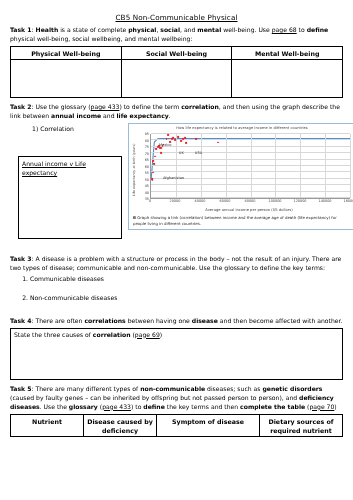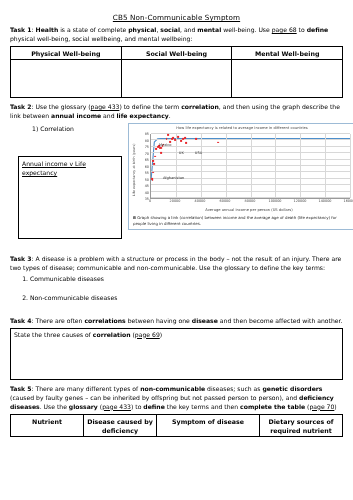--- a/index.html
+++ b/index.html
@@ -215,21 +215,21 @@
     height: 52px;
     padding: 1.5px 3px;
     margin-top: 1px;
   }
 </style>
 </head>
 <body>
 
 <div class="page">
 
-  <div class="doc-title">CB5 Non-Communicable Symptom</div>
+  <div class="doc-title">CB5 Non-Communicable Physical</div>
 
   <p class="para"><b>Task 1</b><span>: </span><b>Health</b><span> is a state of complete </span><b>physical</b><span>, </span><b>social</b><span>, and </span><b>mental</b><span> well-being. Use </span><span class="u">page 68</span><span> to </span><b>define</b><span> physical well-being, social wellbeing, and mental wellbeing:</span></p>
 
   <table class="grid wellbeing-table">
     <tbody>
         <tr>
       <th>Physical Well-being</th>
       <th>Social Well-being</th>
       <th>Mental Well-being</th>
     </tr>

